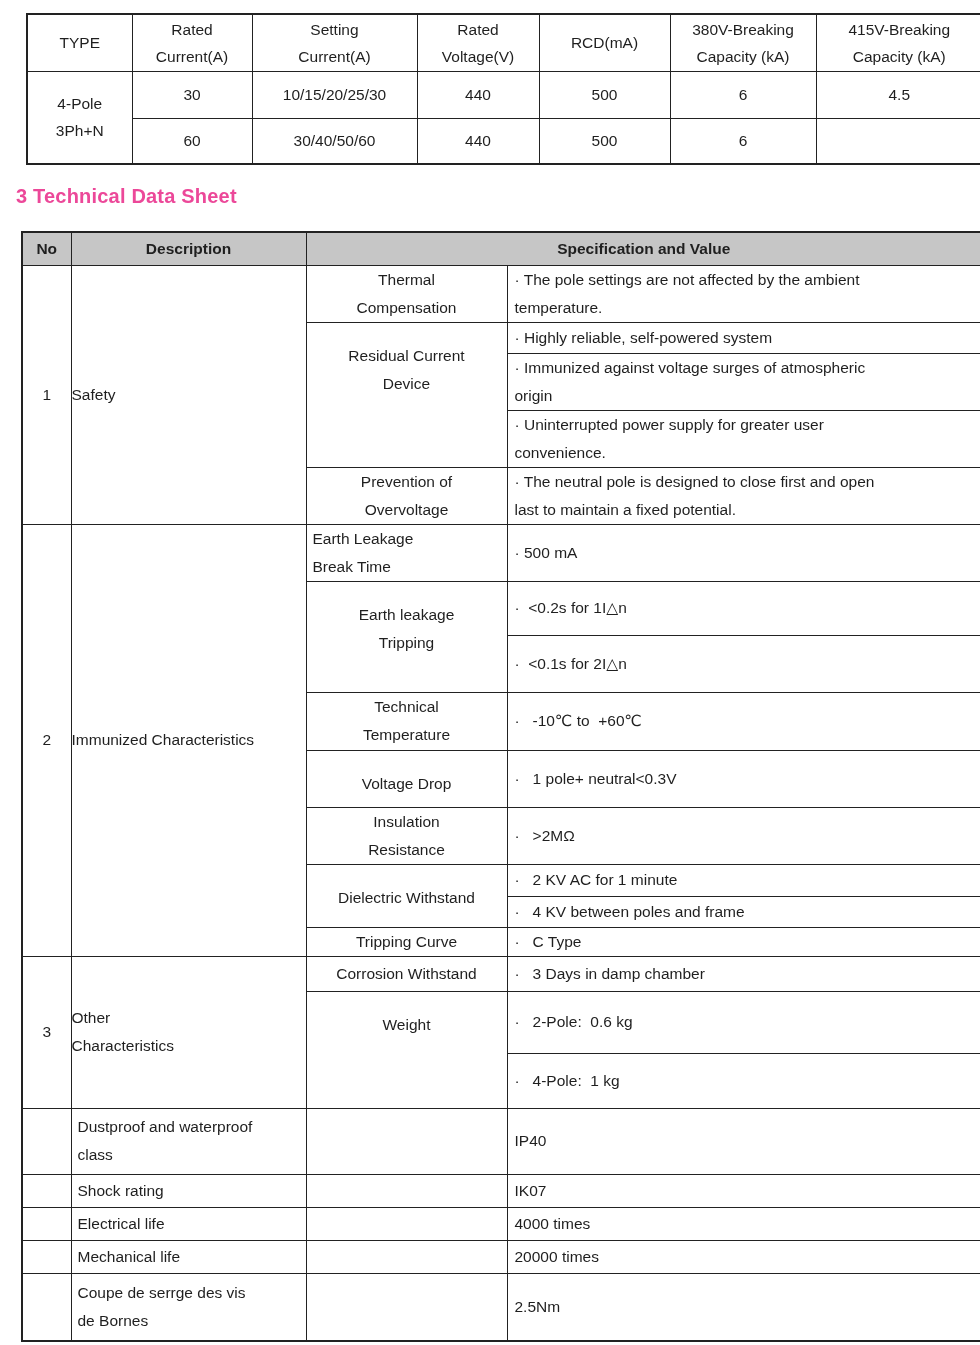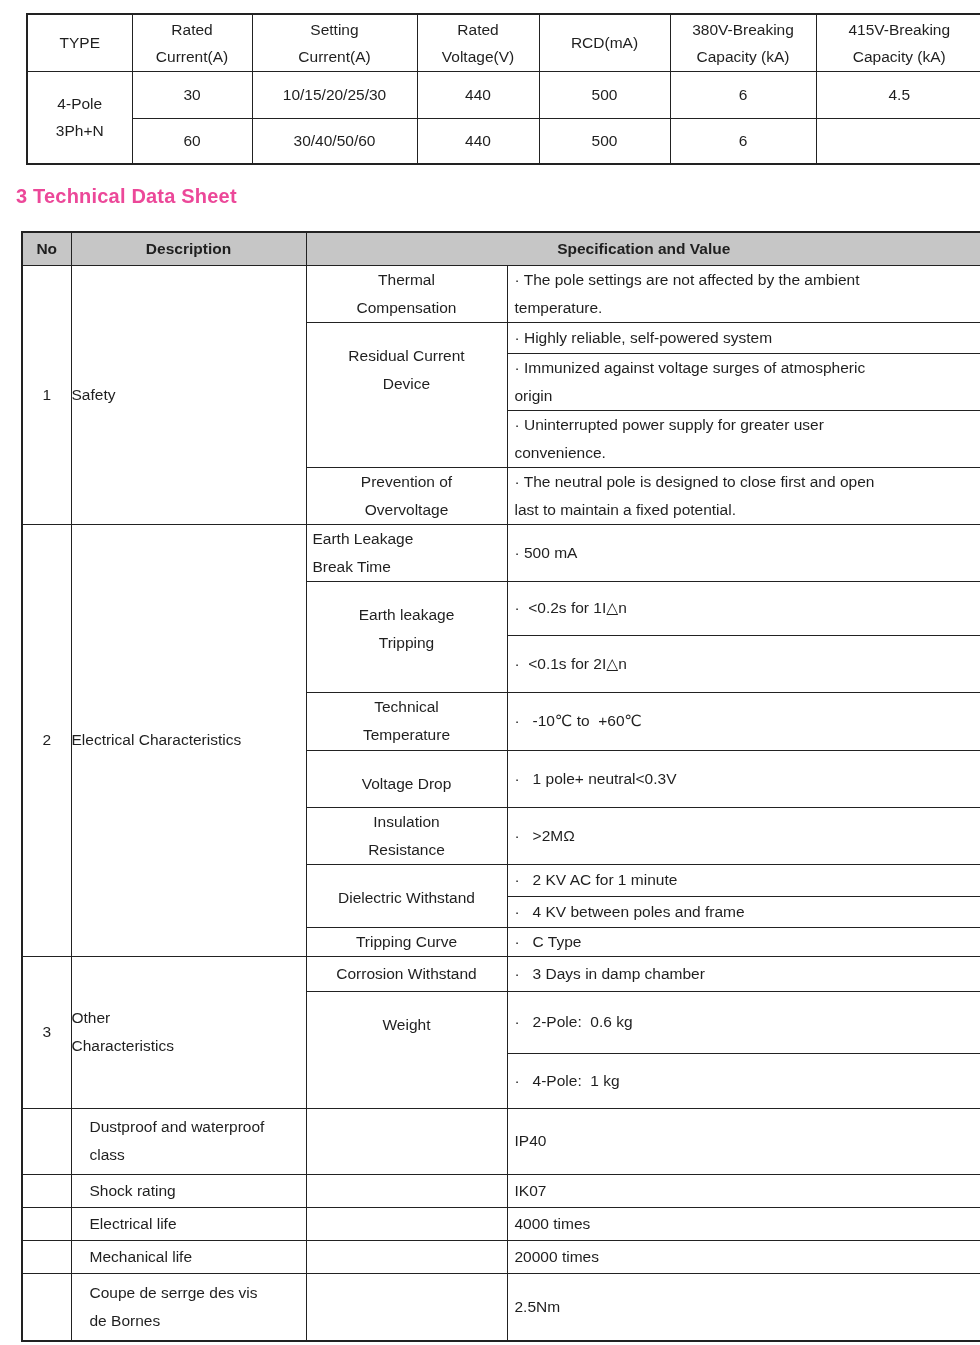--- a/index.html
+++ b/index.html
@@ -54,21 +54,21 @@
     white-space:pre-wrap;
   }
   .spec .hd {
     background:#c6c6c6;
     font-weight:bold;
     text-align:center;
     line-height:normal;
   }
   .spec .no   { text-align:center; }
   .spec .desc { text-align:left; }
-  .spec .desc.left { text-align:left; padding-left:18px; }
+  .spec .desc.left { text-align:left; padding-left:6px; }
   .spec .lbl  { text-align:center; }
   .spec .lbl.left { text-align:left; padding-left:6px; }
   .spec .vtop { vertical-align:top; padding-top:19px; }
   .spec .val  { text-align:left; padding-left:7px; }
 </style>
 </head>
 <body>
 
 <div class="page">
 
@@ -157,21 +157,21 @@
     </tr>
     <tr style="height:56px">
       <td class="lbl">Prevention of
 Overvoltage</td>
       <td class="val">· The neutral pole is designed to close first and open
 last to maintain a fixed potential.</td>
     </tr>
 
     <tr style="height:57px">
       <td class="no" rowspan="9">2</td>
-      <td class="desc" rowspan="9">Electrical Characteristics</td>
+      <td class="desc" rowspan="9">Immunized Characteristics</td>
       <td class="lbl left">Earth Leakage
 Break Time</td>
       <td class="val">· 500 mA</td>
     </tr>
     <tr style="height:54px">
       <td class="lbl vtop" rowspan="2">Earth leakage
 Tripping</td>
       <td class="val">·  &lt;0.2s for 1I△n</td>
     </tr>
     <tr style="height:57px">

